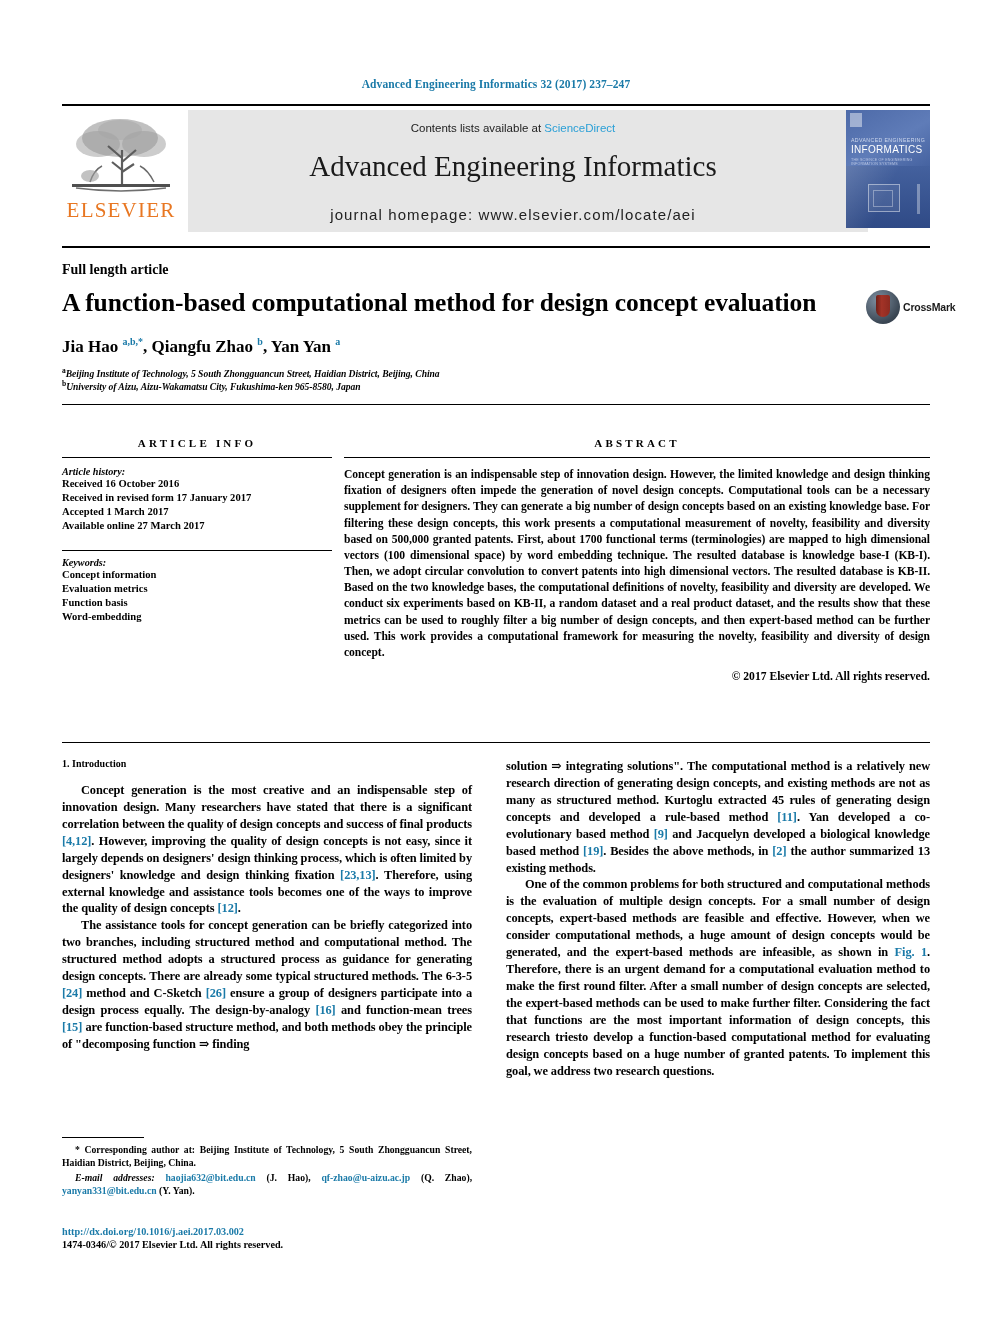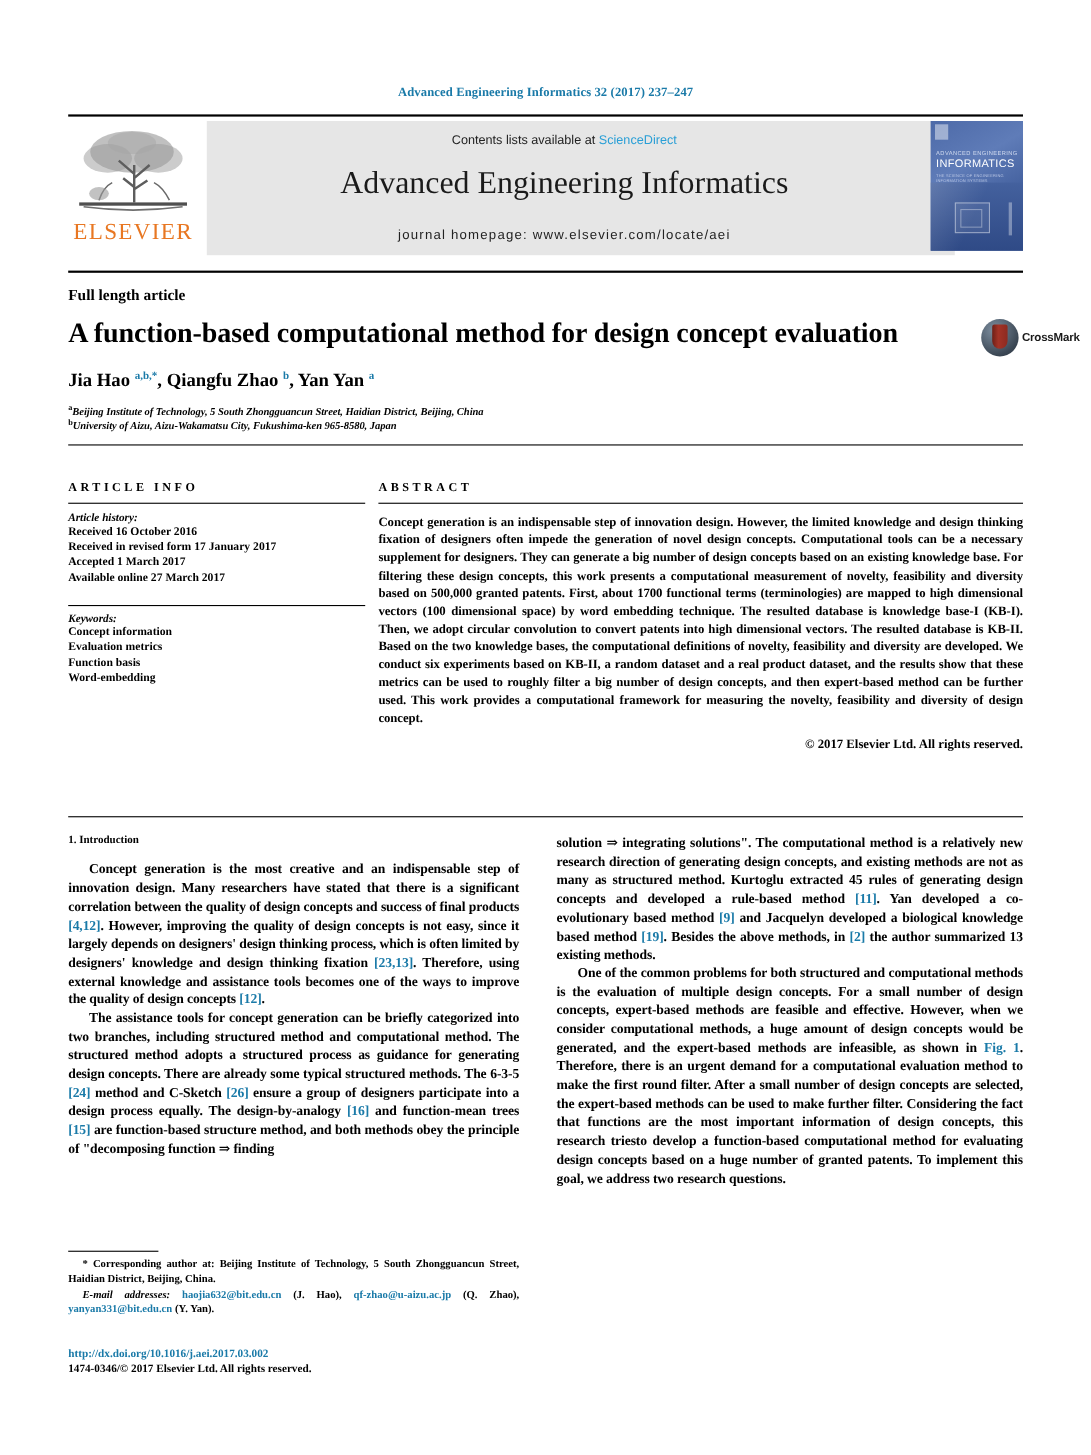--- a/index.html
+++ b/index.html
@@ -86,21 +86,21 @@
     width: 650px;
     font-family: "Liberation Serif", serif;
     font-size: 29px;
     color: #1a1a1a;
   }
   .homepage-line {
     position: absolute;
     left: 0; top: 96px;
     width: 650px;
     font-family: "Liberation Sans", sans-serif;
-    font-size: 12px;
+    font-size: 15px;
     letter-spacing: 1.1px;
     color: #222;
   }
   .cover-thumb {
     position: absolute;
     left: 784px; top: 4px;
     width: 84px; height: 118px;
     background: linear-gradient(150deg,#4d6aa8 0%, #5f7cb8 35%, #3f5c9a 70%, #35508c 100%);
     border: 1px solid #2f4madd;
     overflow: hidden;
@@ -169,21 +169,21 @@
     position: absolute;
     left: 62px; top: 288px;
     width: 790px;
     font-size: 25.5px;
     font-weight: bold;
     line-height: 1.15;
     letter-spacing: -0.1px;
   }
   .crossmark {
     position: absolute;
-    left: 892px; top: 288px;
+    left: 866px; top: 288px;
     width: 74px; height: 40px; text-align: right;
   }
   .cm-disc {
     position: absolute; left: 0; top: 2px;
     width: 34px; height: 34px;
     border-radius: 50%;
     background: radial-gradient(circle at 35% 30%, #7e8fa0 0%, #3b4754 70%, #2b343e 100%);
   }
   .cm-book {
     position: absolute; left: 10px; top: 7px;
@@ -239,20 +239,21 @@
     position: absolute;
     left: 282px; top: 0;
     width: 586px;
   }
   .sec-head {
     font-family: "Liberation Serif", serif;
     font-size: 11px;
     font-weight: bold;
     letter-spacing: 3.2px;
     padding-top: 32px;
+    text-align: center;
   }
   .thin-rule {
     border-top: 1px solid #000;
     margin-top: 8px;
   }
   .info-label {
     font-size: 10.2px;
     font-style: italic;
     font-weight: bold;
     margin-top: 8px;

